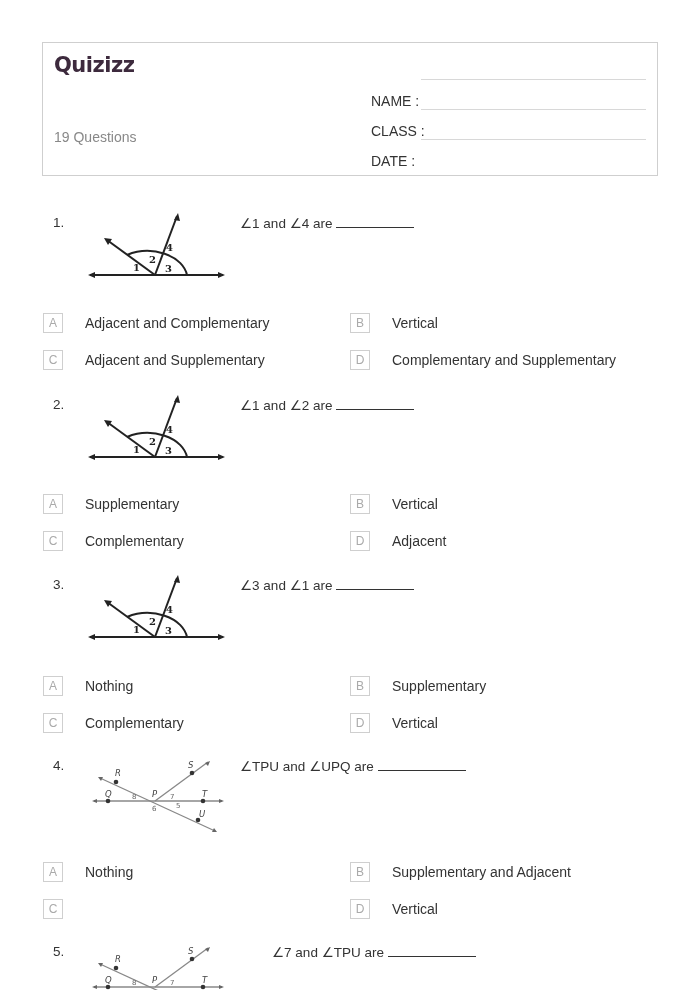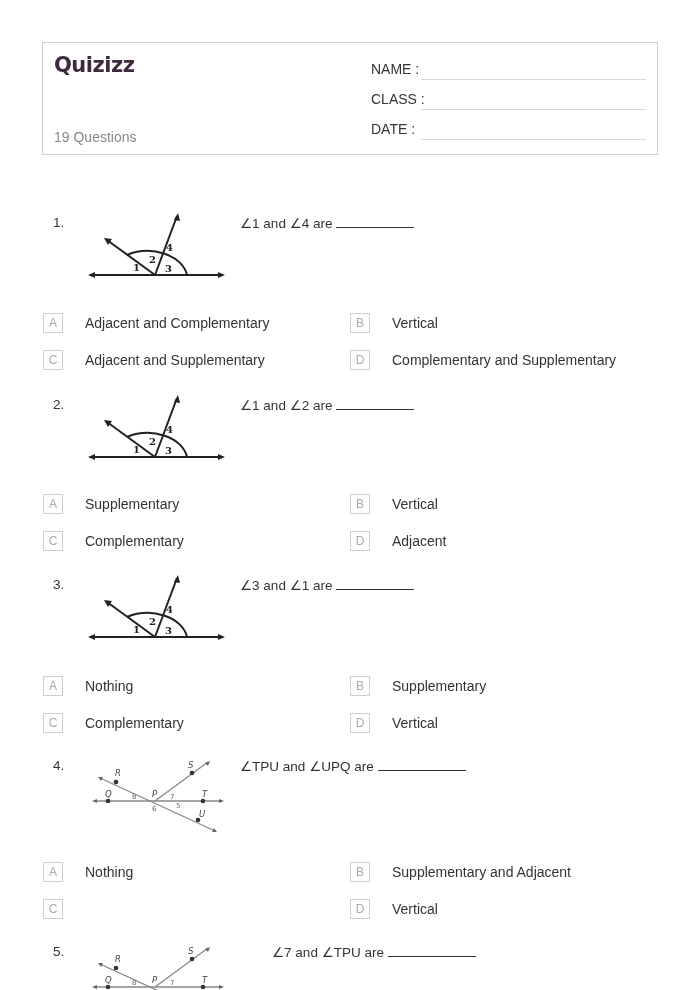--- a/index.html
+++ b/index.html
@@ -1,32 +1,32 @@
 <!DOCTYPE html>
 <html><head>
   <meta charset="utf-8">
   <style>
     * { box-sizing: border-box; margin: 0; padding: 0; }
     html, body { width: 700px; height: 990px; background: #ffffff; overflow: hidden; }
     body { font-family: "Liberation Sans", "DejaVu Sans", sans-serif; color: #333333; position: relative; }
 
     .header-box {
-      position: absolute; left: 42px; top: 42px; width: 616px; height: 113px;
+      position: absolute; left: 42px; top: 42px; width: 616px; height: 134px;
       border: 1px solid #cfcfcf;
     }
     .logo {
       position: absolute; left: 11px; top: 10px; font-size: 21px; font-weight: bold;
       color: #3d2a3d; letter-spacing: -0.5px; font-family: "DejaVu Sans", sans-serif;
     }
     .ws-title {
       position: absolute; left: 11px; top: 47px; width: 290px; font-size: 14px; line-height: 19px; color: #333;
     }
     .ws-count { position: absolute; left: 11px; top: 86px; font-size: 14px; color: #888; }
     .field { position: absolute; left: 328px; font-size: 14px; color: #333; display: flex; align-items: flex-end; }
-    .field-label { display: inline-block; }
+    .field-label { display: inline-block; margin-top: 32px; }
     .field-line { position: absolute; left: 50px; width: 225px; border-bottom: 1px solid #d8d8d8; height: 1px; }
 
     .question { position: absolute; left: 0; width: 700px; }
     .q-num { position: absolute; left: 53px; font-size: 13.5px; color: #333; }
     .q-fig { position: absolute; left: 85px; }
     .q-text { position: absolute; left: 240px; font-size: 13.5px; color: #333; white-space: nowrap; }
     .blank { display: inline-block; border-bottom: 1px solid #333; vertical-align: baseline; height: 1px; }
 
     .opt { position: absolute; display: flex; align-items: center; font-size: 14px; color: #333; }
     .opt-letter {

